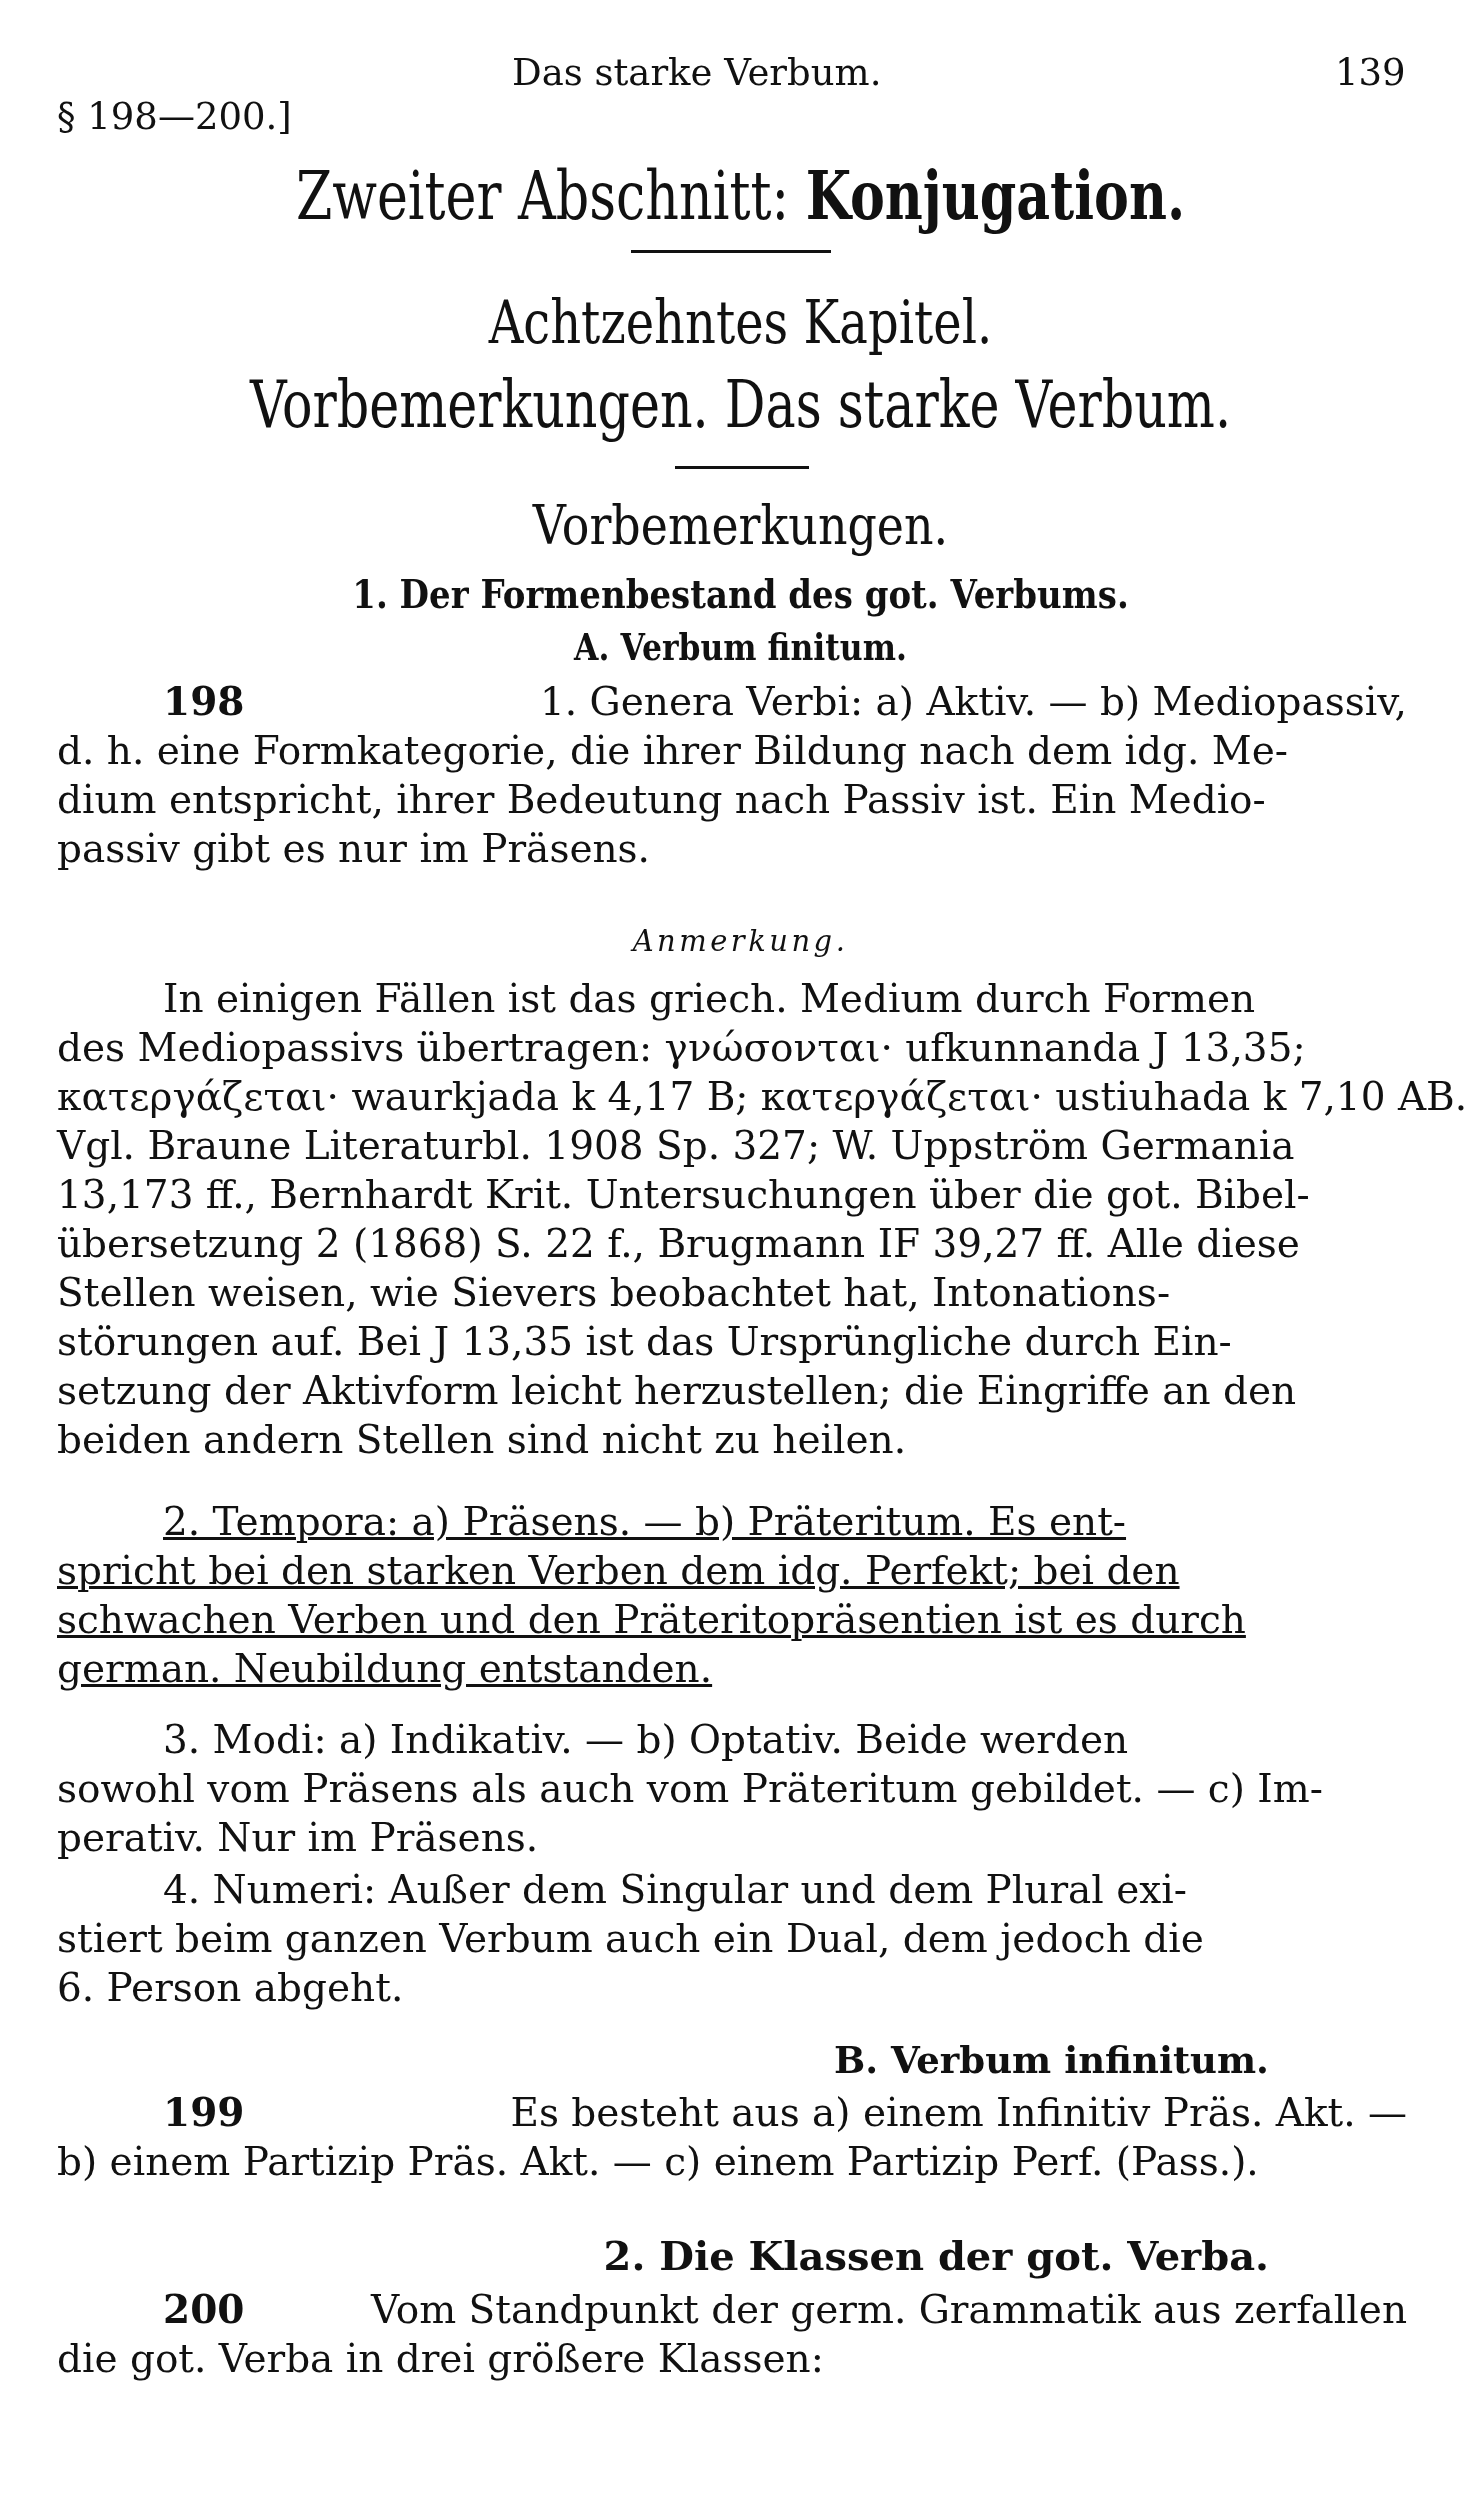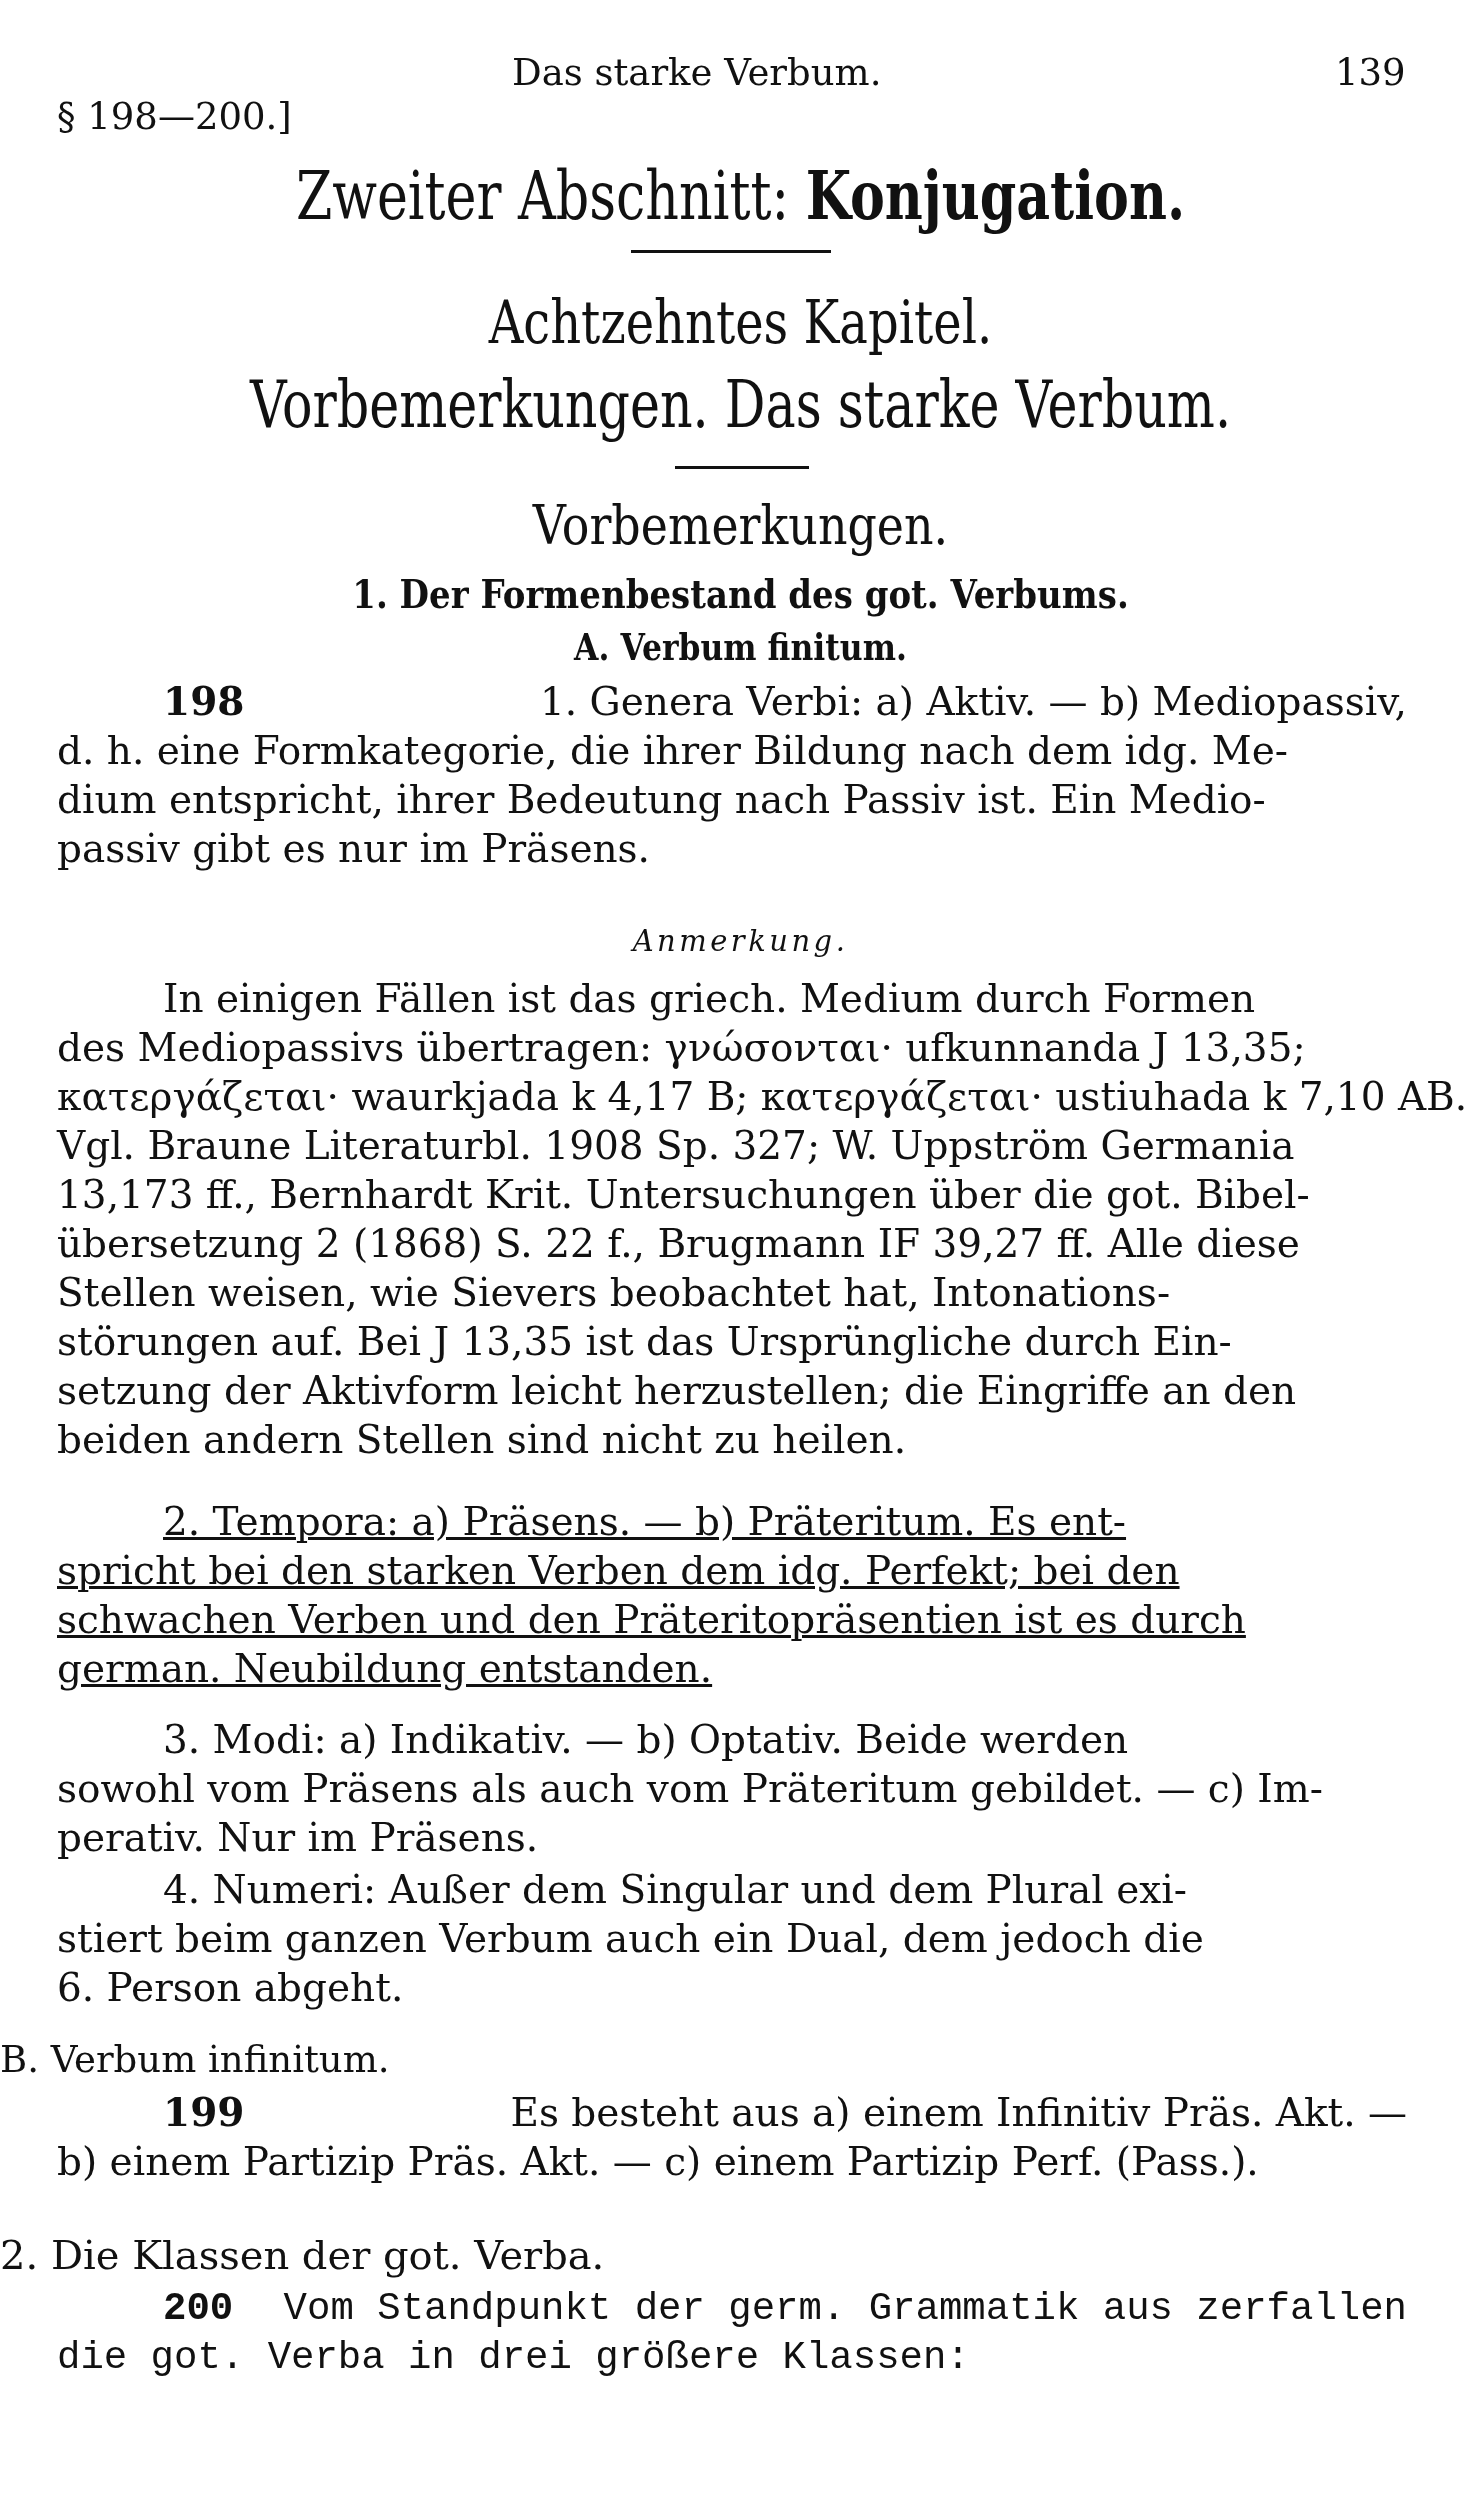--- a/index.html
+++ b/index.html
@@ -17,21 +17,21 @@
   .chap2 { top:367px; font-size:65px; transform:scaleX(0.78); }
   .sub1 { top:494px; font-size:54px; transform:scaleX(0.85); }
   .sub2 { top:570px; font-size:40px; font-weight:bold; transform:scaleX(0.85); }
   .sub3 { top:625px; font-size:37px; font-weight:bold; transform:scaleX(0.85); }
   .bodywrap { position:absolute; left:57px; width:1350px; }
   .line { height:49px; line-height:49px; font-size:39px; white-space:nowrap; display:flex; justify-content:space-between; }
   .line.last { justify-content:flex-start; gap:15px; }
   .line span { display:inline-block; }
   .indent { padding-left:106px; }
   .num { font-weight:bold; }
-  .secth { position:absolute; left:0; width:1269px; text-align:left; font-weight:normal; }
+  .secth { position:absolute; left:0; width:1269px; text-align:right; font-weight:bold; }
 </style>
 </head>
 <body>
 
 <div class="abs header h-left">§ 198—200.]</div>
 <div class="abs header h-mid">Das starke Verbum.</div>
 <div class="abs header h-right">139</div>
 
 <div class="abs center title">
   <span>Zweiter Abschnitt:</span>
@@ -95,20 +95,20 @@
 <div class="bodywrap" style="top:2088px;">
   <div class="line indent">
     <span class="num">199</span>
     <span>Es besteht aus a) einem Infinitiv Präs. Akt. —</span>
   </div>
   <div class="line">b) einem Partizip Präs. Akt. — c) einem Partizip Perf. (Pass.).</div>
 </div>
 
 <div class="secth" style="top:2232px; font-size:40px;">2. Die Klassen der got. Verba.</div>
 
-<div class="bodywrap" style="top:2285px;font-family:Liberation Mono, monospace;">
+<div class="bodywrap" style="top:2285px;">
   <div class="line indent">
     <span class="num">200</span>
     <span>Vom Standpunkt der germ. Grammatik aus zerfallen</span>
   </div>
   <div class="line last">die got. Verba in drei größere Klassen:</div>
 </div>
 
 
 </body></html>

